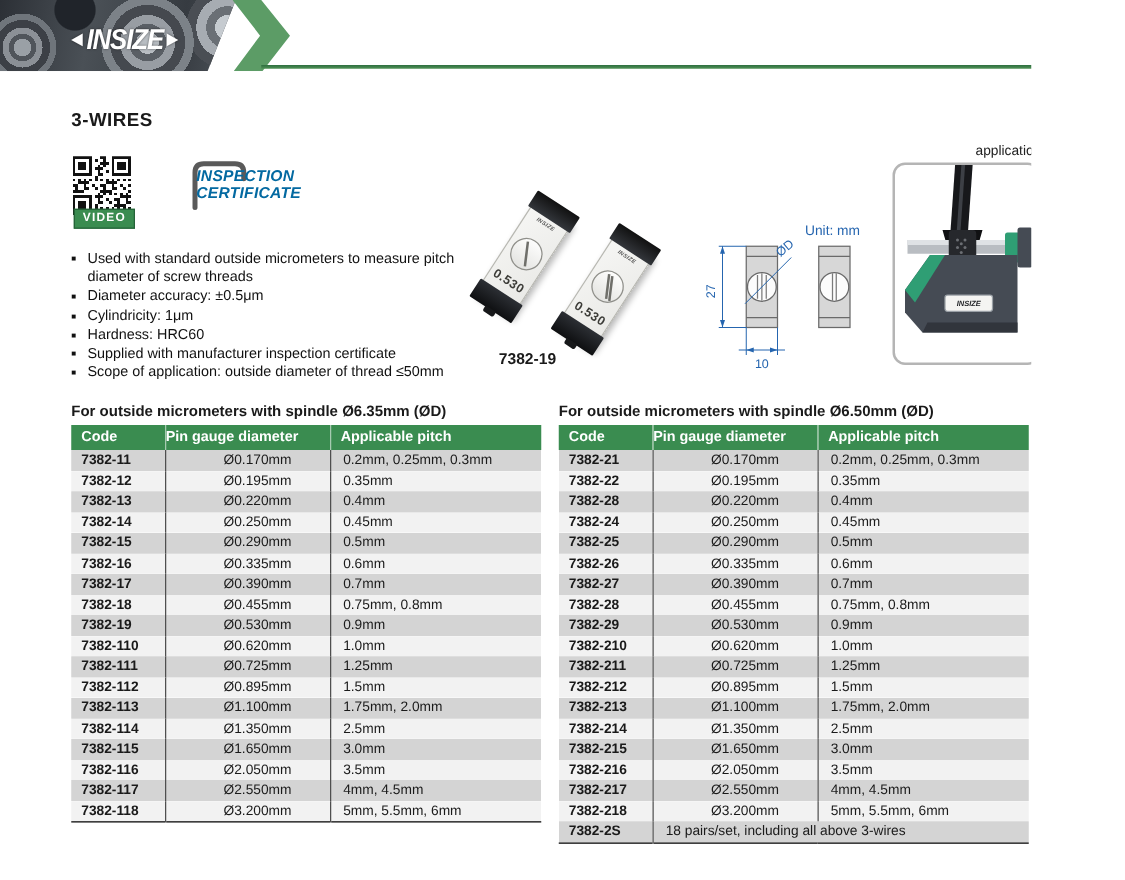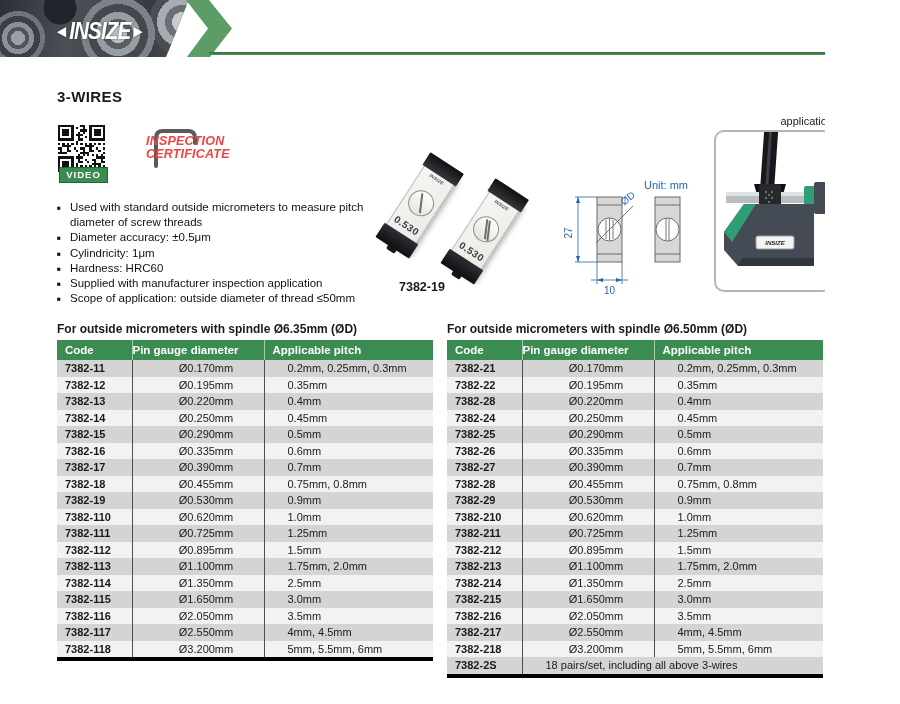--- a/index.html
+++ b/index.html
@@ -38,22 +38,22 @@
   
   .qr-wrap{ position:absolute; left:58px; top:125px; width:50px; height:58px; }
   .qr-wrap svg{ display:block; }
   .video-badge{ position:absolute; left:1px; top:42px; width:47px; height:14px; background:#3a8c50;
     color:#fff; font-size:9.5px; font-weight:bold; text-align:center; line-height:14px; letter-spacing:1px;
     border:1px solid #256338; }
 
   
   .cert{ position:absolute; left:146px; top:126px; width:120px; height:45px; }
   .cert svg{ position:absolute; left:0; top:0; }
-  .cert .cert-text{ position:absolute; left:0; top:9px; font-style:italic; font-weight:900;
-    color:#ef4444; font-size:12.5px; line-height:12.5px; letter-spacing:.2px; white-space:nowrap; }
+  .cert .cert-text{ position:absolute; left:11px; top:9px; font-style:italic; font-weight:900;
+    color:#0369a1; font-size:12.5px; line-height:12.5px; letter-spacing:.2px; white-space:nowrap; }
 
   
   .feature-list{ position:absolute; left:57px; top:200px; width:338px; margin:0; padding:0; list-style:none;
     font-size:11.5px; line-height:15.2px; color:#111; }
   .feature-list li{ position:relative; padding-left:13px; }
   .feature-list li::before{ content:"■"; position:absolute; left:0; top:0; font-size:6.5px; color:#111; }
 
   
   .gauge{ position:absolute; width:34px; height:88px; background:linear-gradient(115deg,#f6f6f4,#e9e9e6);
     border:1px solid #b8b8b2; transform:rotate(33deg); box-shadow:3px 4px 5px rgba(0,0,0,.28); }
@@ -76,29 +76,29 @@
 
   
   .app-label{ position:absolute; left:713px; top:115px; width:120px; text-align:right; font-size:11px; color:#222; }
   .app-box{ position:absolute; left:714px; top:130px; width:114px; height:158px; background:#fff;
     border:2px solid #b5b5b5; border-radius:10px; overflow:hidden; }
 
   
   .spec-block{ position:absolute; top:322px; width:376px; }
   .spec-block.t0{ left:57px; } .spec-block.t1{ left:447px; }
   .spec-title{ font-size:12px; font-weight:bold; margin:0 0 4px 0; height:14px; }
-  table.spec{ border-collapse:collapse; width:376px; table-layout:fixed; border-bottom:4px solid #000000;}
+  table.spec{ border-collapse:collapse; width:376px; table-layout:fixed; border-bottom:1px solid #000000;}
   table.spec col.c-code{ width:75px; } table.spec col.c-pin{ width:132px; } table.spec col.c-pitch{ width:169px; }
   table.spec th{ background:#3a8c50; color:#fff; font-size:11.5px; font-weight:bold; text-align:left;
     padding:3px 0 3px 8px; line-height:14px; }
   table.spec th.center{ text-align:left; padding-left:0; }
   table.spec th:not(:last-child){ border-right:1px solid rgba(255,255,255,.55); }
   table.spec td{ font-size:11px; line-height:12.5px; padding:2px 0 2px 8px; white-space:nowrap; overflow:hidden; }
   table.spec td.pin{ text-align:center; padding-left:16px; }
-  table.spec td.pitch{ padding-left:23px; }
+  table.spec td.pitch{ padding-left:10px; }
   table.spec td.code{ font-weight:bold; }
   table.spec td:not(:last-child){ border-right:1px solid #4f4f4f; }
   table.spec tbody tr:nth-child(odd){ background:#d4d4d4; }
   table.spec tbody tr:nth-child(even){ background:#f2f2f2; }
 </style>
 </head>
 <body>
 
 <div class="page">
 
@@ -330,21 +330,21 @@
       <div>INSPECTION</div>
       <div>CERTIFICATE</div>
     </div>
   </div>
 
   <ul class="feature-list">
       <li>Used with standard outside micrometers to measure pitch diameter of screw threads</li>
       <li>Diameter accuracy: ±0.5μm</li>
       <li>Cylindricity: 1μm</li>
       <li>Hardness: HRC60</li>
-      <li>Supplied with manufacturer inspection application</li>
+      <li>Supplied with manufacturer inspection certificate</li>
       <li>Scope of application: outside diameter of thread ≤50mm</li>
     </ul>
 
   <div class="gauge g1">
     <div class="cap-top"></div>
     <div class="gauge-brand">INSIZE</div>
     <div class="hole">
         <span class="wire"></span>
       </div>
     <div class="marking">0.530</div>

